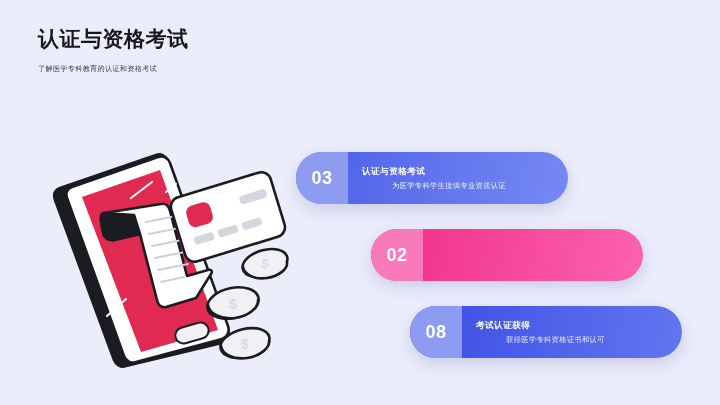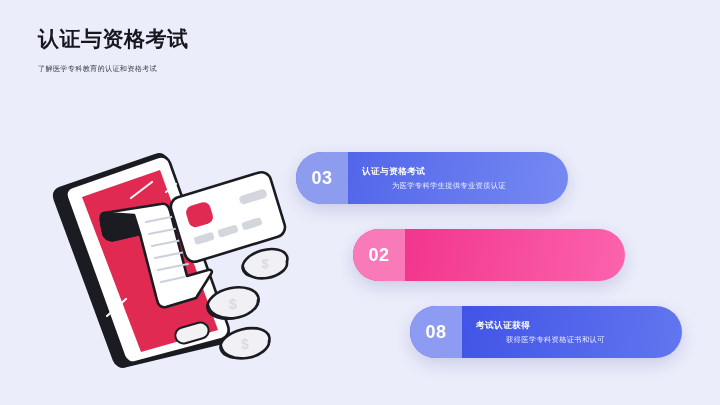--- a/index.html
+++ b/index.html
@@ -57,21 +57,21 @@
   }
   .card .cd {
     font-size:7.3px; color:rgba(255,255,255,.88);
     letter-spacing:0.3px; margin-top:4px; line-height:1.3;margin-left:30px;
   }
 
   #card-0 { left:296px; top:152px; width:272px;
             background:linear-gradient(100deg,#4a5ee8 0%,#6a7cf0 55%,#7689f2 100%); }
   #card-0 .badge { background:#8e9cf0; }
 
-  #card-1 { left:353px; top:229px; width:272px;
+  #card-1 { left:371px; top:229px; width:272px;
             background:linear-gradient(100deg,#ef2b86 0%,#fa4da2 55%,#fc63ae 100%); }
   #card-1 .badge { background:#f97ab8; }
 
   #card-2 { left:410px; top:306px; width:272px;
             background:linear-gradient(100deg,#3a4ce3 0%,#5467ec 55%,#6276f0 100%); }
   #card-2 .badge { background:#8d9bf2; }
 </style>
 </head>
 <body style="background: rgb(235, 237, 251);">
 

